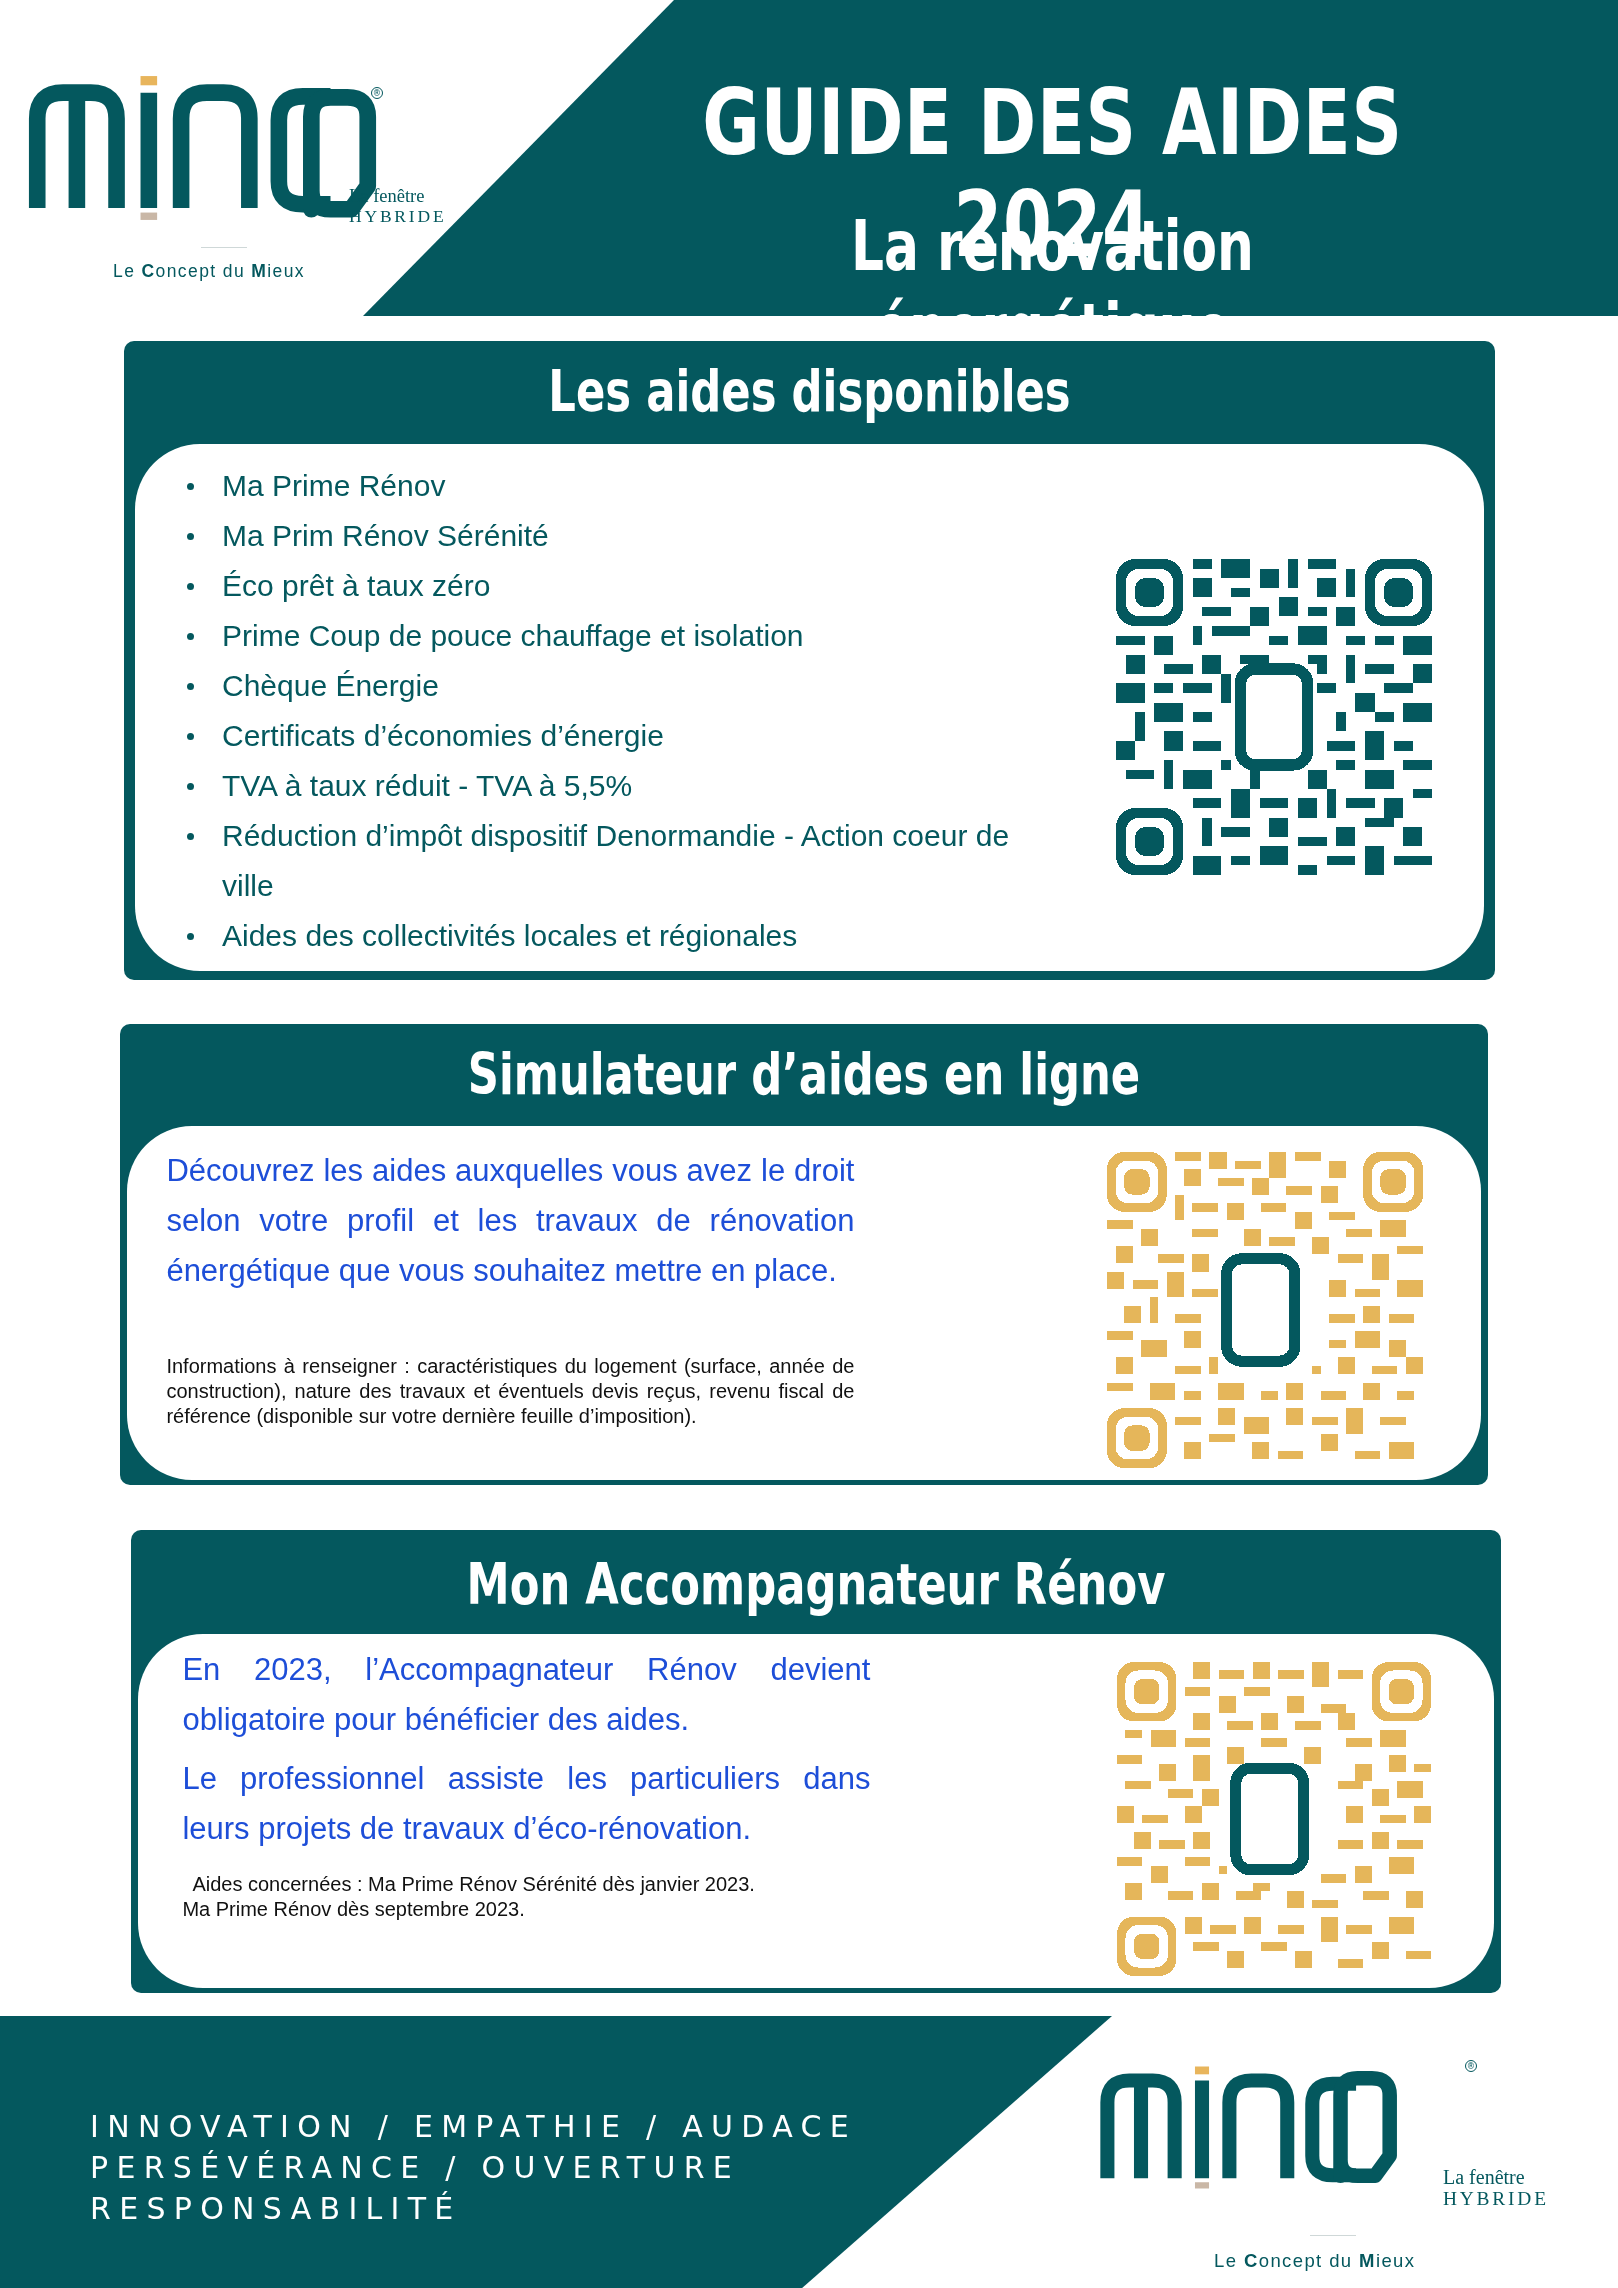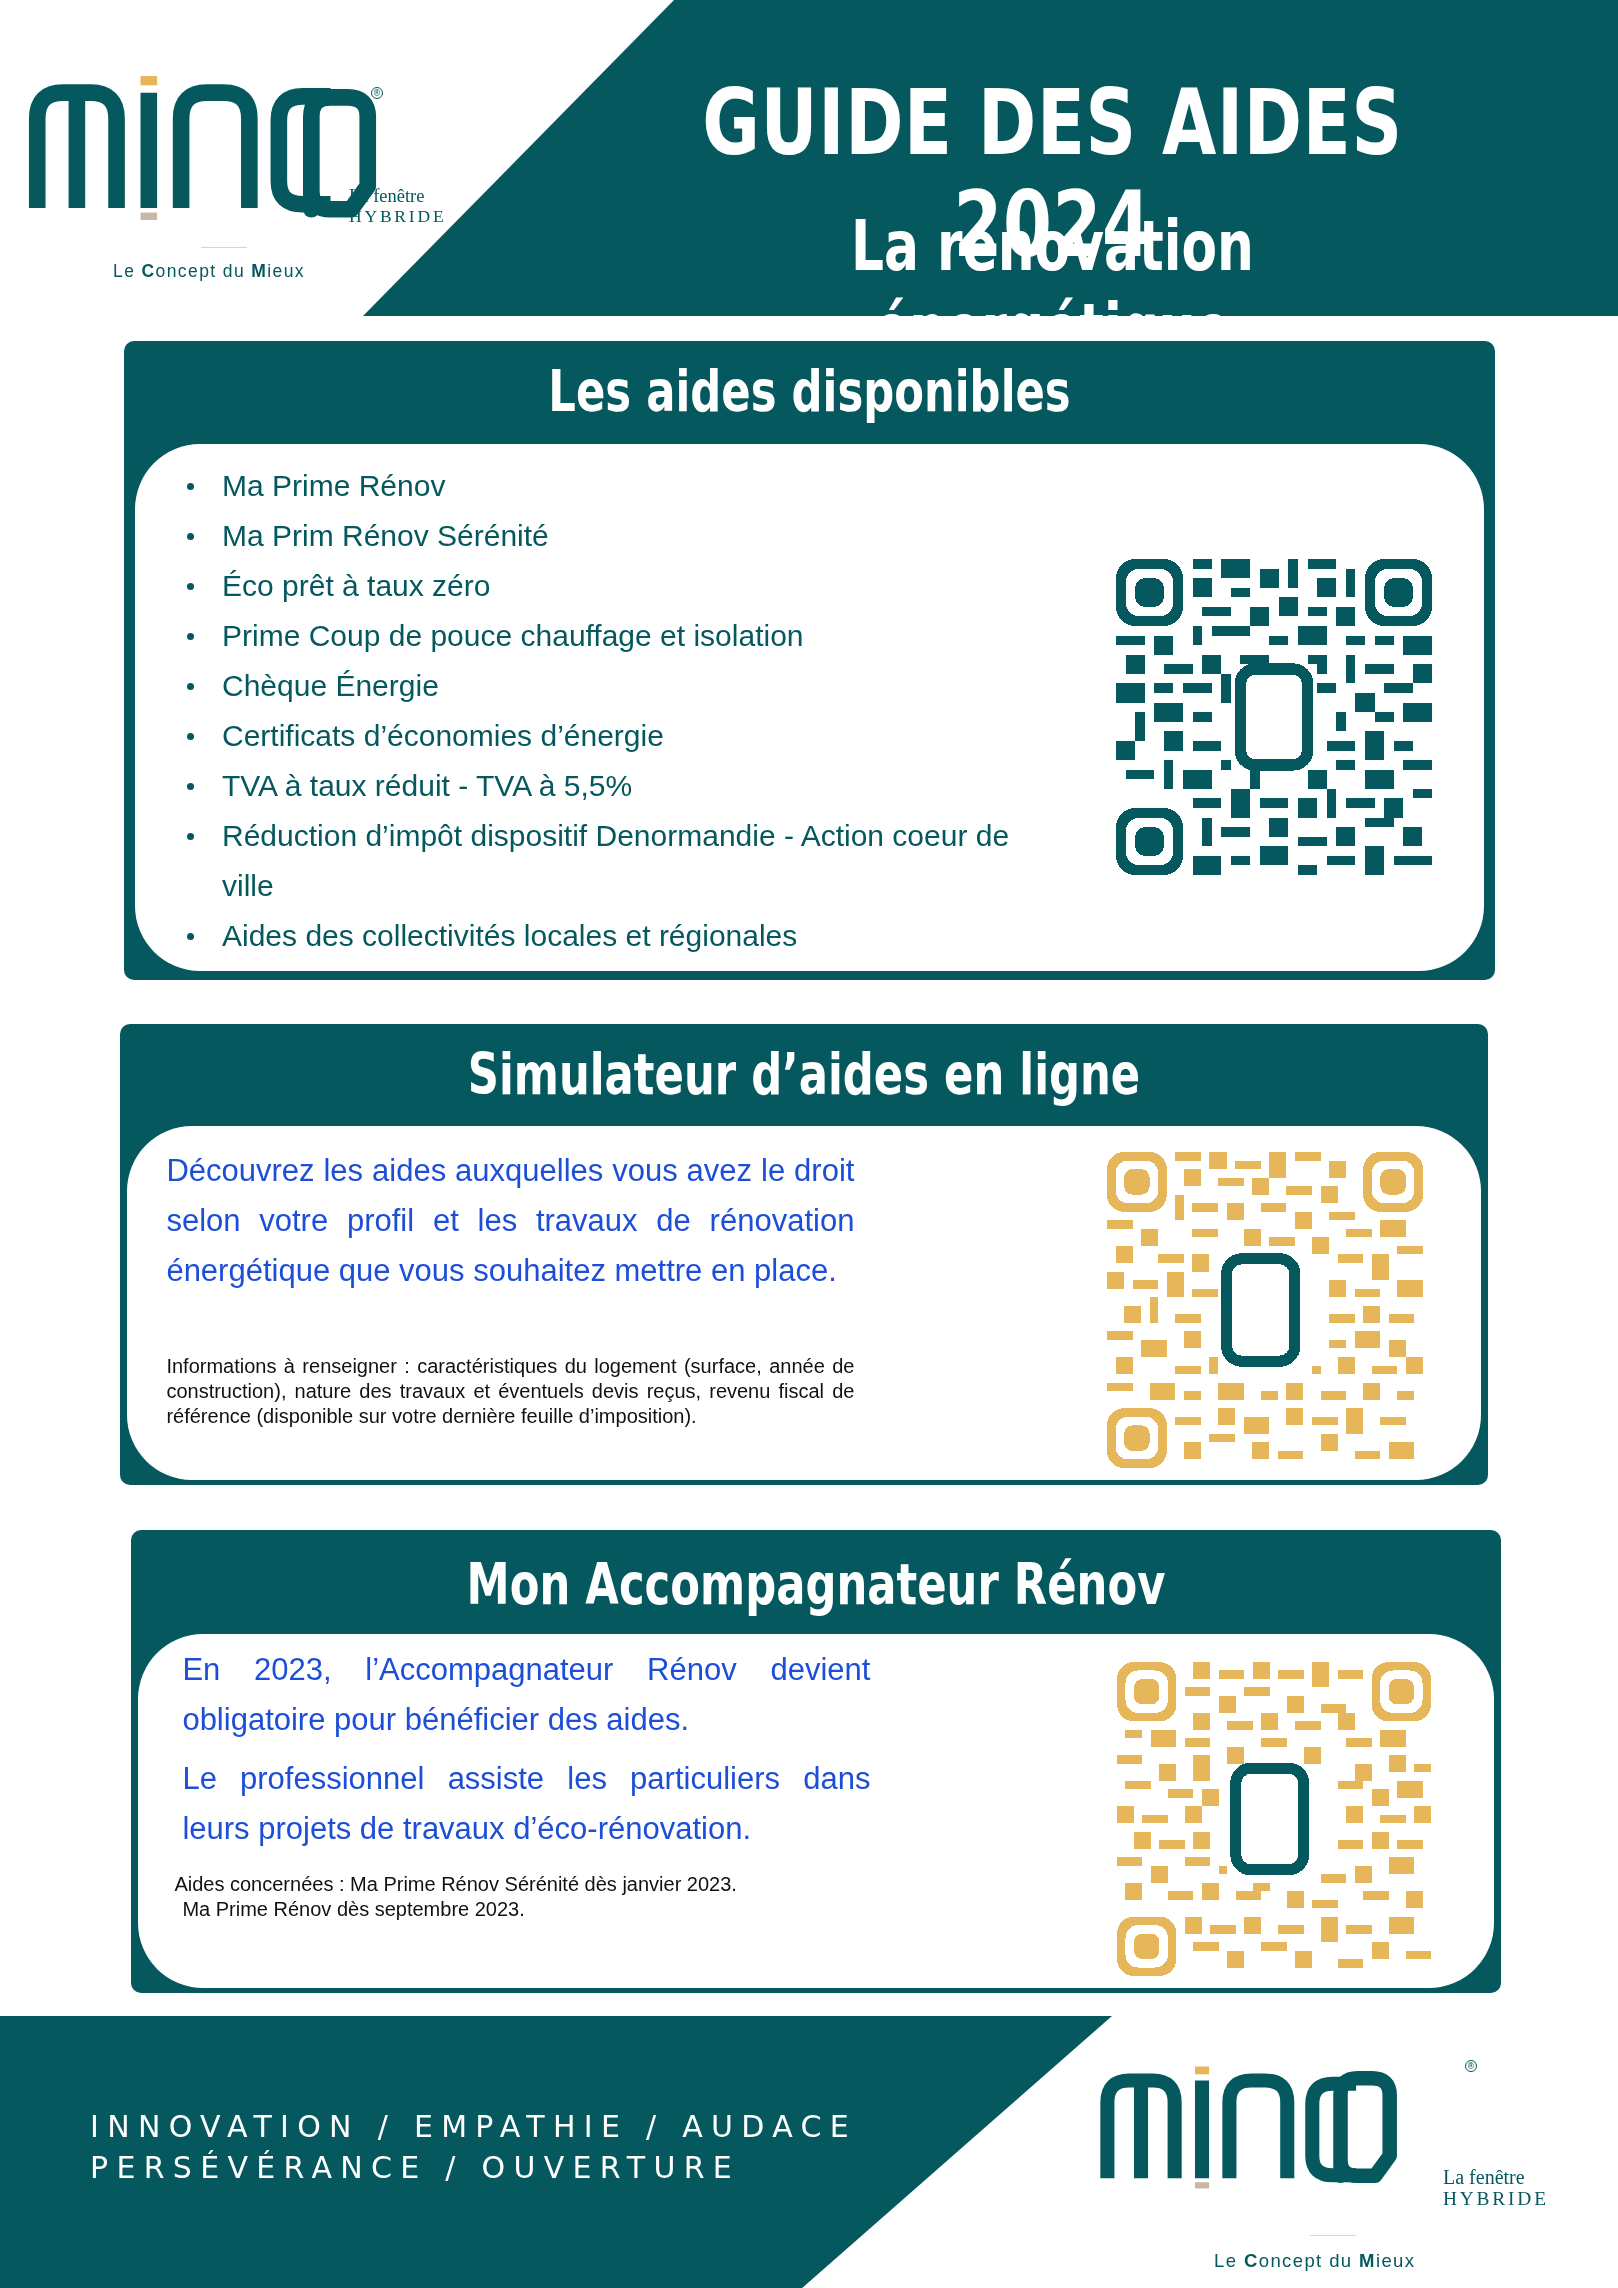--- a/index.html
+++ b/index.html
@@ -201,21 +201,21 @@
       </svg>
     </div>
   </div>
 </div>
 
 <div class="card" style="left:131px; top:1530px; width:1370px; height:463px;">
   <div class="card-title" style="top:16.6px;">Mon Accompagnateur Rénov</div>
   <div class="card-panel" style="left:7.4px; top:96px; right:7.4px; bottom:5.5px;">
     <div class="lead" style="left:44px; top:11px; width:688px;">En 2023, l’Accompagnateur Rénov devient obligatoire pour bénéficier des aides.</div>
     <div class="lead" style="left:44px; top:120px; width:688px;">Le professionnel assiste les particuliers dans leurs projets de travaux d’éco-rénovation.</div>
-    <div class="note" style="left:36px; top:238px; width:688px;">Aides concernées : Ma Prime Rénov Sérénité dès janvier 2023.</div>
+    <div class="note" style="left:54px; top:238px; width:688px;">Aides concernées : Ma Prime Rénov Sérénité dès janvier 2023.</div>
     <div class="note" style="left:44px; top:263px; width:688px;">Ma Prime Rénov dès septembre 2023.</div>
     <div class="qr" style="left:978px; top:28px; width:316px; height:314px;">
       <svg viewBox="0 0 37 37" shape-rendering="crispEdges">
         <g fill="#E5B65A">
           <rect x="0" y="0" width="7" height="7" rx="2"></rect>
             <rect x="1" y="1" width="5" height="5" rx="1.5" fill="#fff"></rect>
             <rect x="2" y="2" width="3" height="3" rx="1"></rect>
           <rect x="30" y="0" width="7" height="7" rx="2"></rect>
             <rect x="31" y="1" width="5" height="5" rx="1.5" fill="#fff"></rect>
             <rect x="32" y="2" width="3" height="3" rx="1"></rect>
@@ -228,20 +228,21 @@
         <rect x="14" y="12.5" width="8" height="12" rx="1.8" fill="none" stroke="#04585E" stroke-width="1.3"></rect>
       </svg>
     </div>
   </div>
 </div>
 
 <div class="footer-band"></div>
 <div class="values">
   <div>INNOVATION / EMPATHIE / AUDACE</div>
   <div>PERSÉVÉRANCE / OUVERTURE</div>
+  <div>RESPONSABILITÉ</div>
 </div>
 
 <div class="logo" style="left:1098px; top:2049px; width:461px; height:231px;">
   <svg width="305" height="157" viewBox="0 0 390 180" style="position:absolute;left:0;top:0;">
     <g fill="none" stroke="#04585E" stroke-width="18" stroke-linejoin="round">
       <path d="M12 155 V58 Q12 30 40 30 H70 Q98 30 98 58 V155 M55 34 V155"></path>
       <path d="M133 30 V155"></path>
       <path d="M168 155 V58 Q168 30 196 30 H214 Q242 30 242 58 V155"></path>
       <path d="M330 34 H300 Q274 34 274 60 V126 Q274 151 300 151 H330"></path>
     </g>

